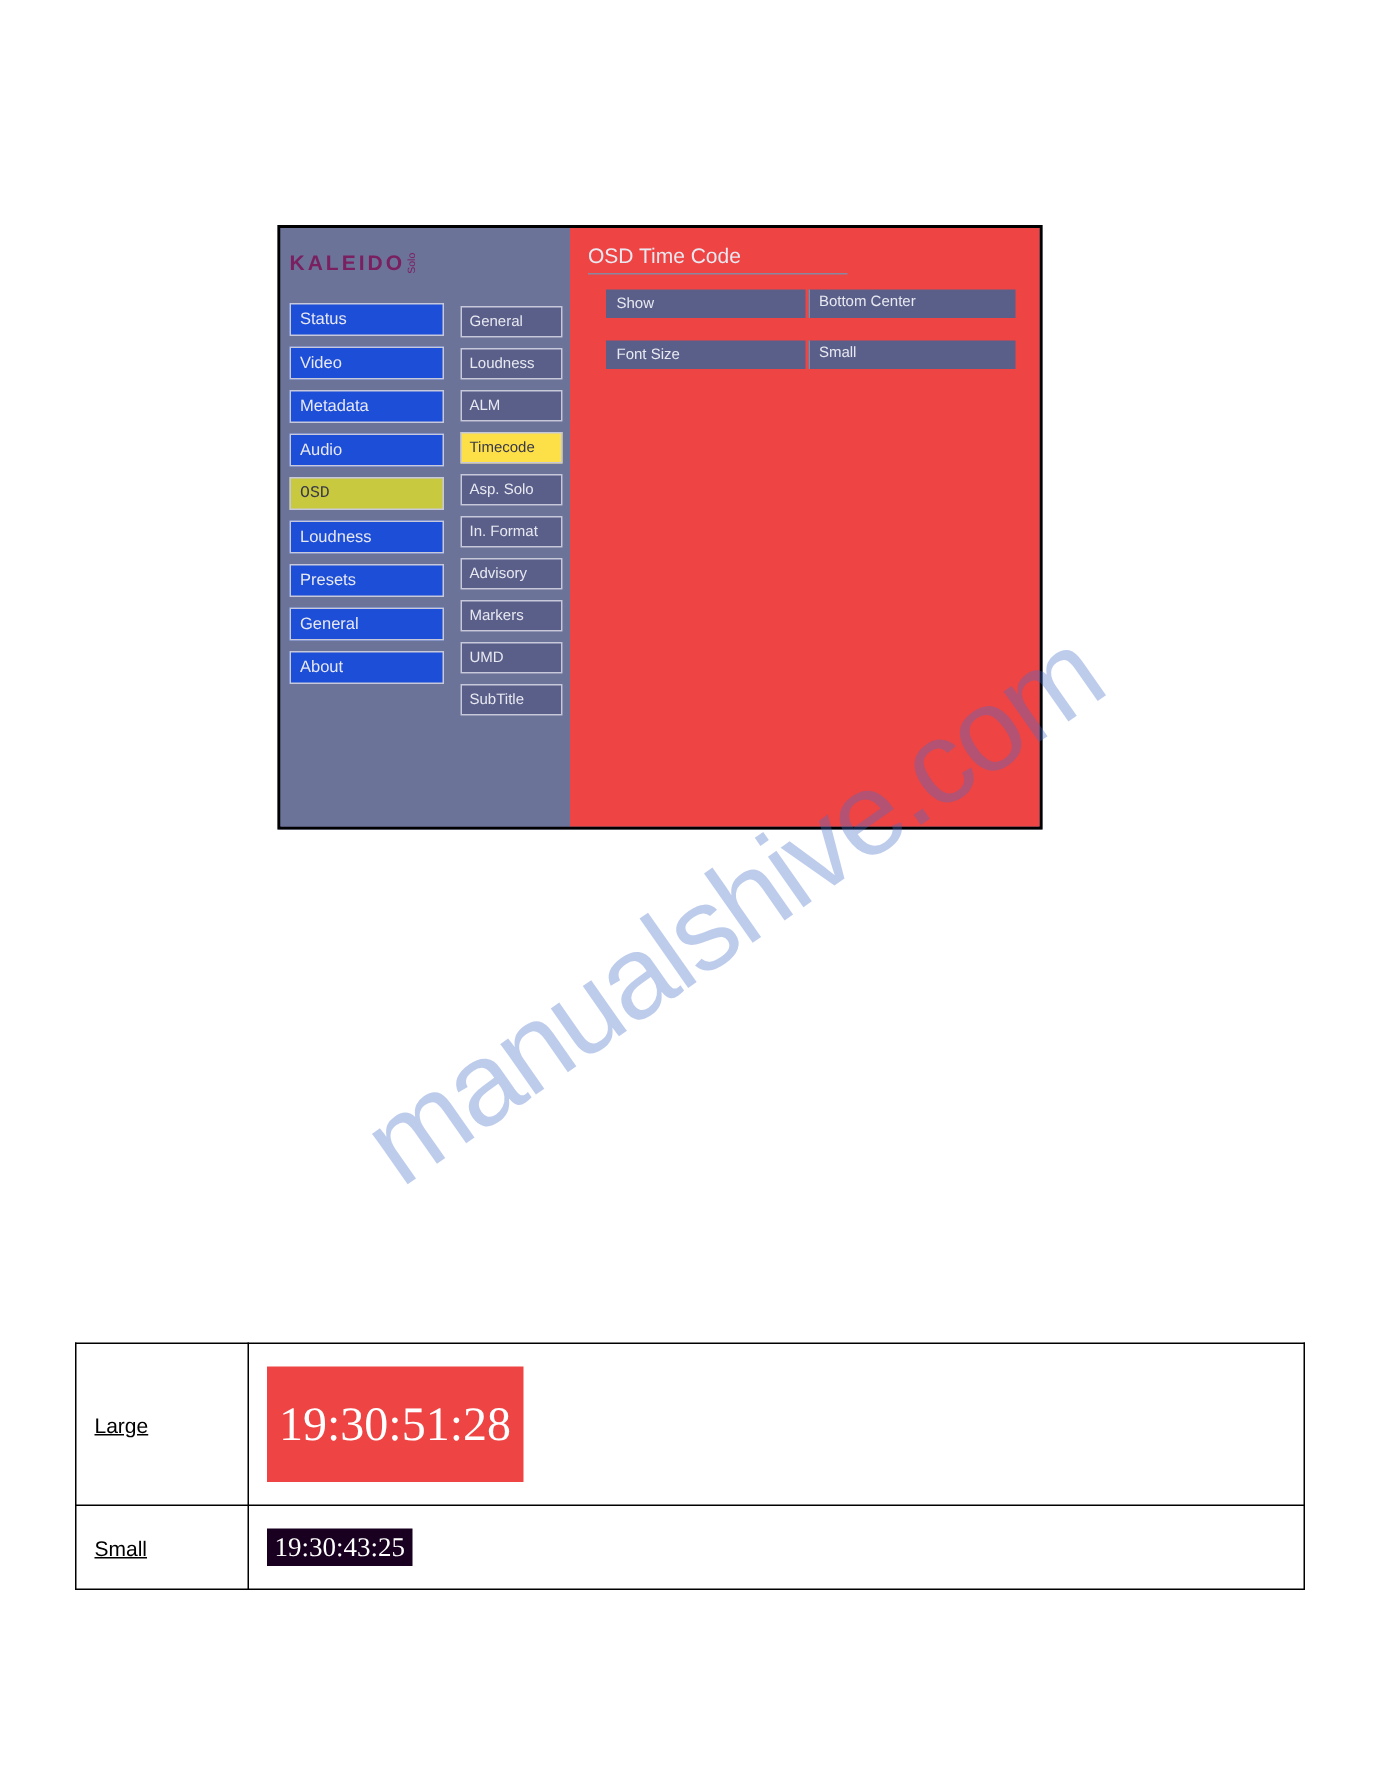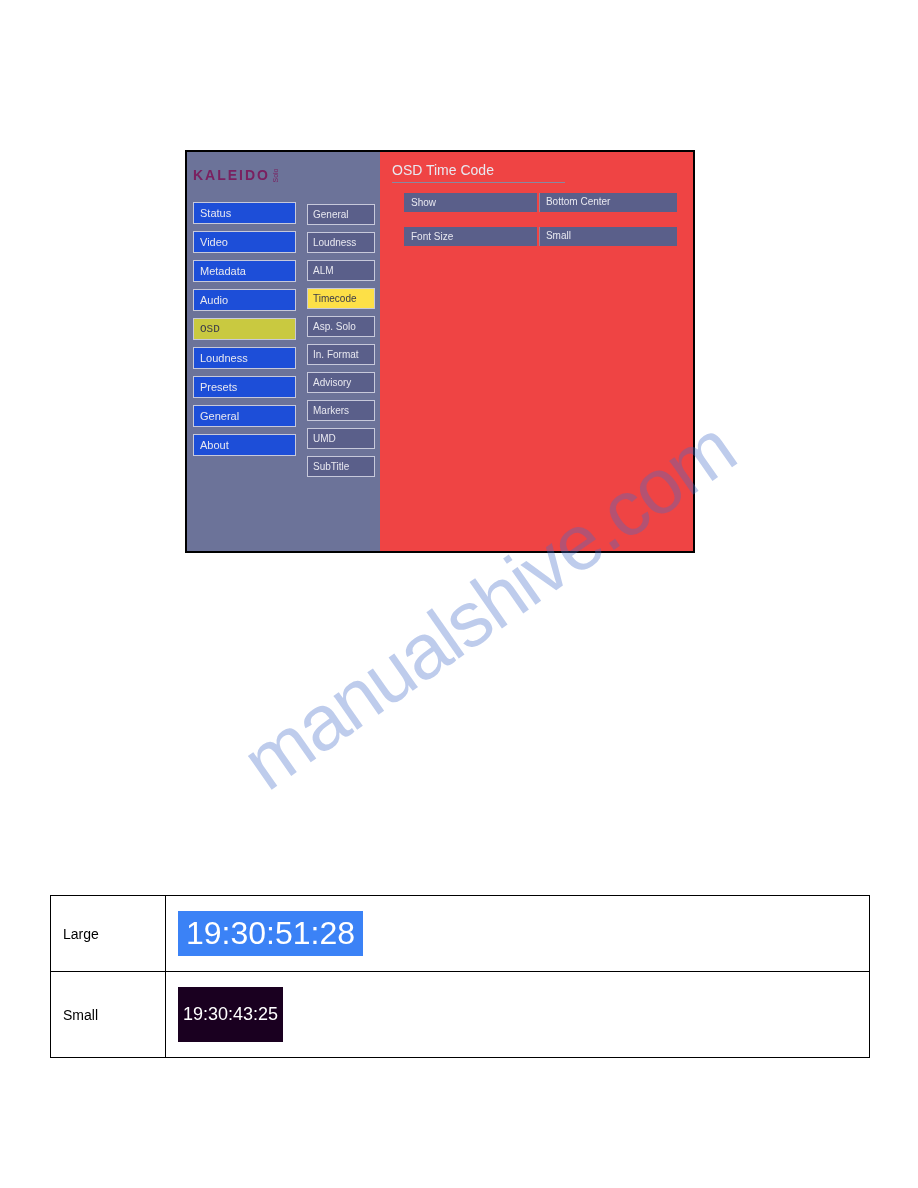--- a/index.html
+++ b/index.html
@@ -139,37 +139,38 @@
       border-collapse: collapse;
     }
     .example-table td {
       border: 1px solid #000;
       padding: 15px 12px;
       vertical-align: middle;
     }
     .example-table td:first-child {
       width: 115px;
       font-size: 14px;
+      text-decoration: underline;
     }
     .timecode-large {
       display: inline-block;
-      background: #3b82f6;
+      background: #ef4444;
       color: #fff;
-      font-family: Liberation Sans, sans-serif;
+      font-family: Liberation Serif, serif;
       font-size: 32px;
-      padding: 4px 8px;
+      padding: 20px 8px;
       font-weight: normal;
     }
     .timecode-small {
       display: inline-block;
       background: #1a0020;
       color: #fff;
-      font-family: Liberation Sans, sans-serif;
+      font-family: Liberation Serif, serif;
       font-size: 18px;
-      padding: 17px 5px;
+      padding: 2px 5px;
     }
   </style>
 </head>
 <body>
 
 <div class="watermark">manualshive.com</div>
 
 <div class="osd-panel">
   <div class="sidebar">
     <div class="logo-area">

